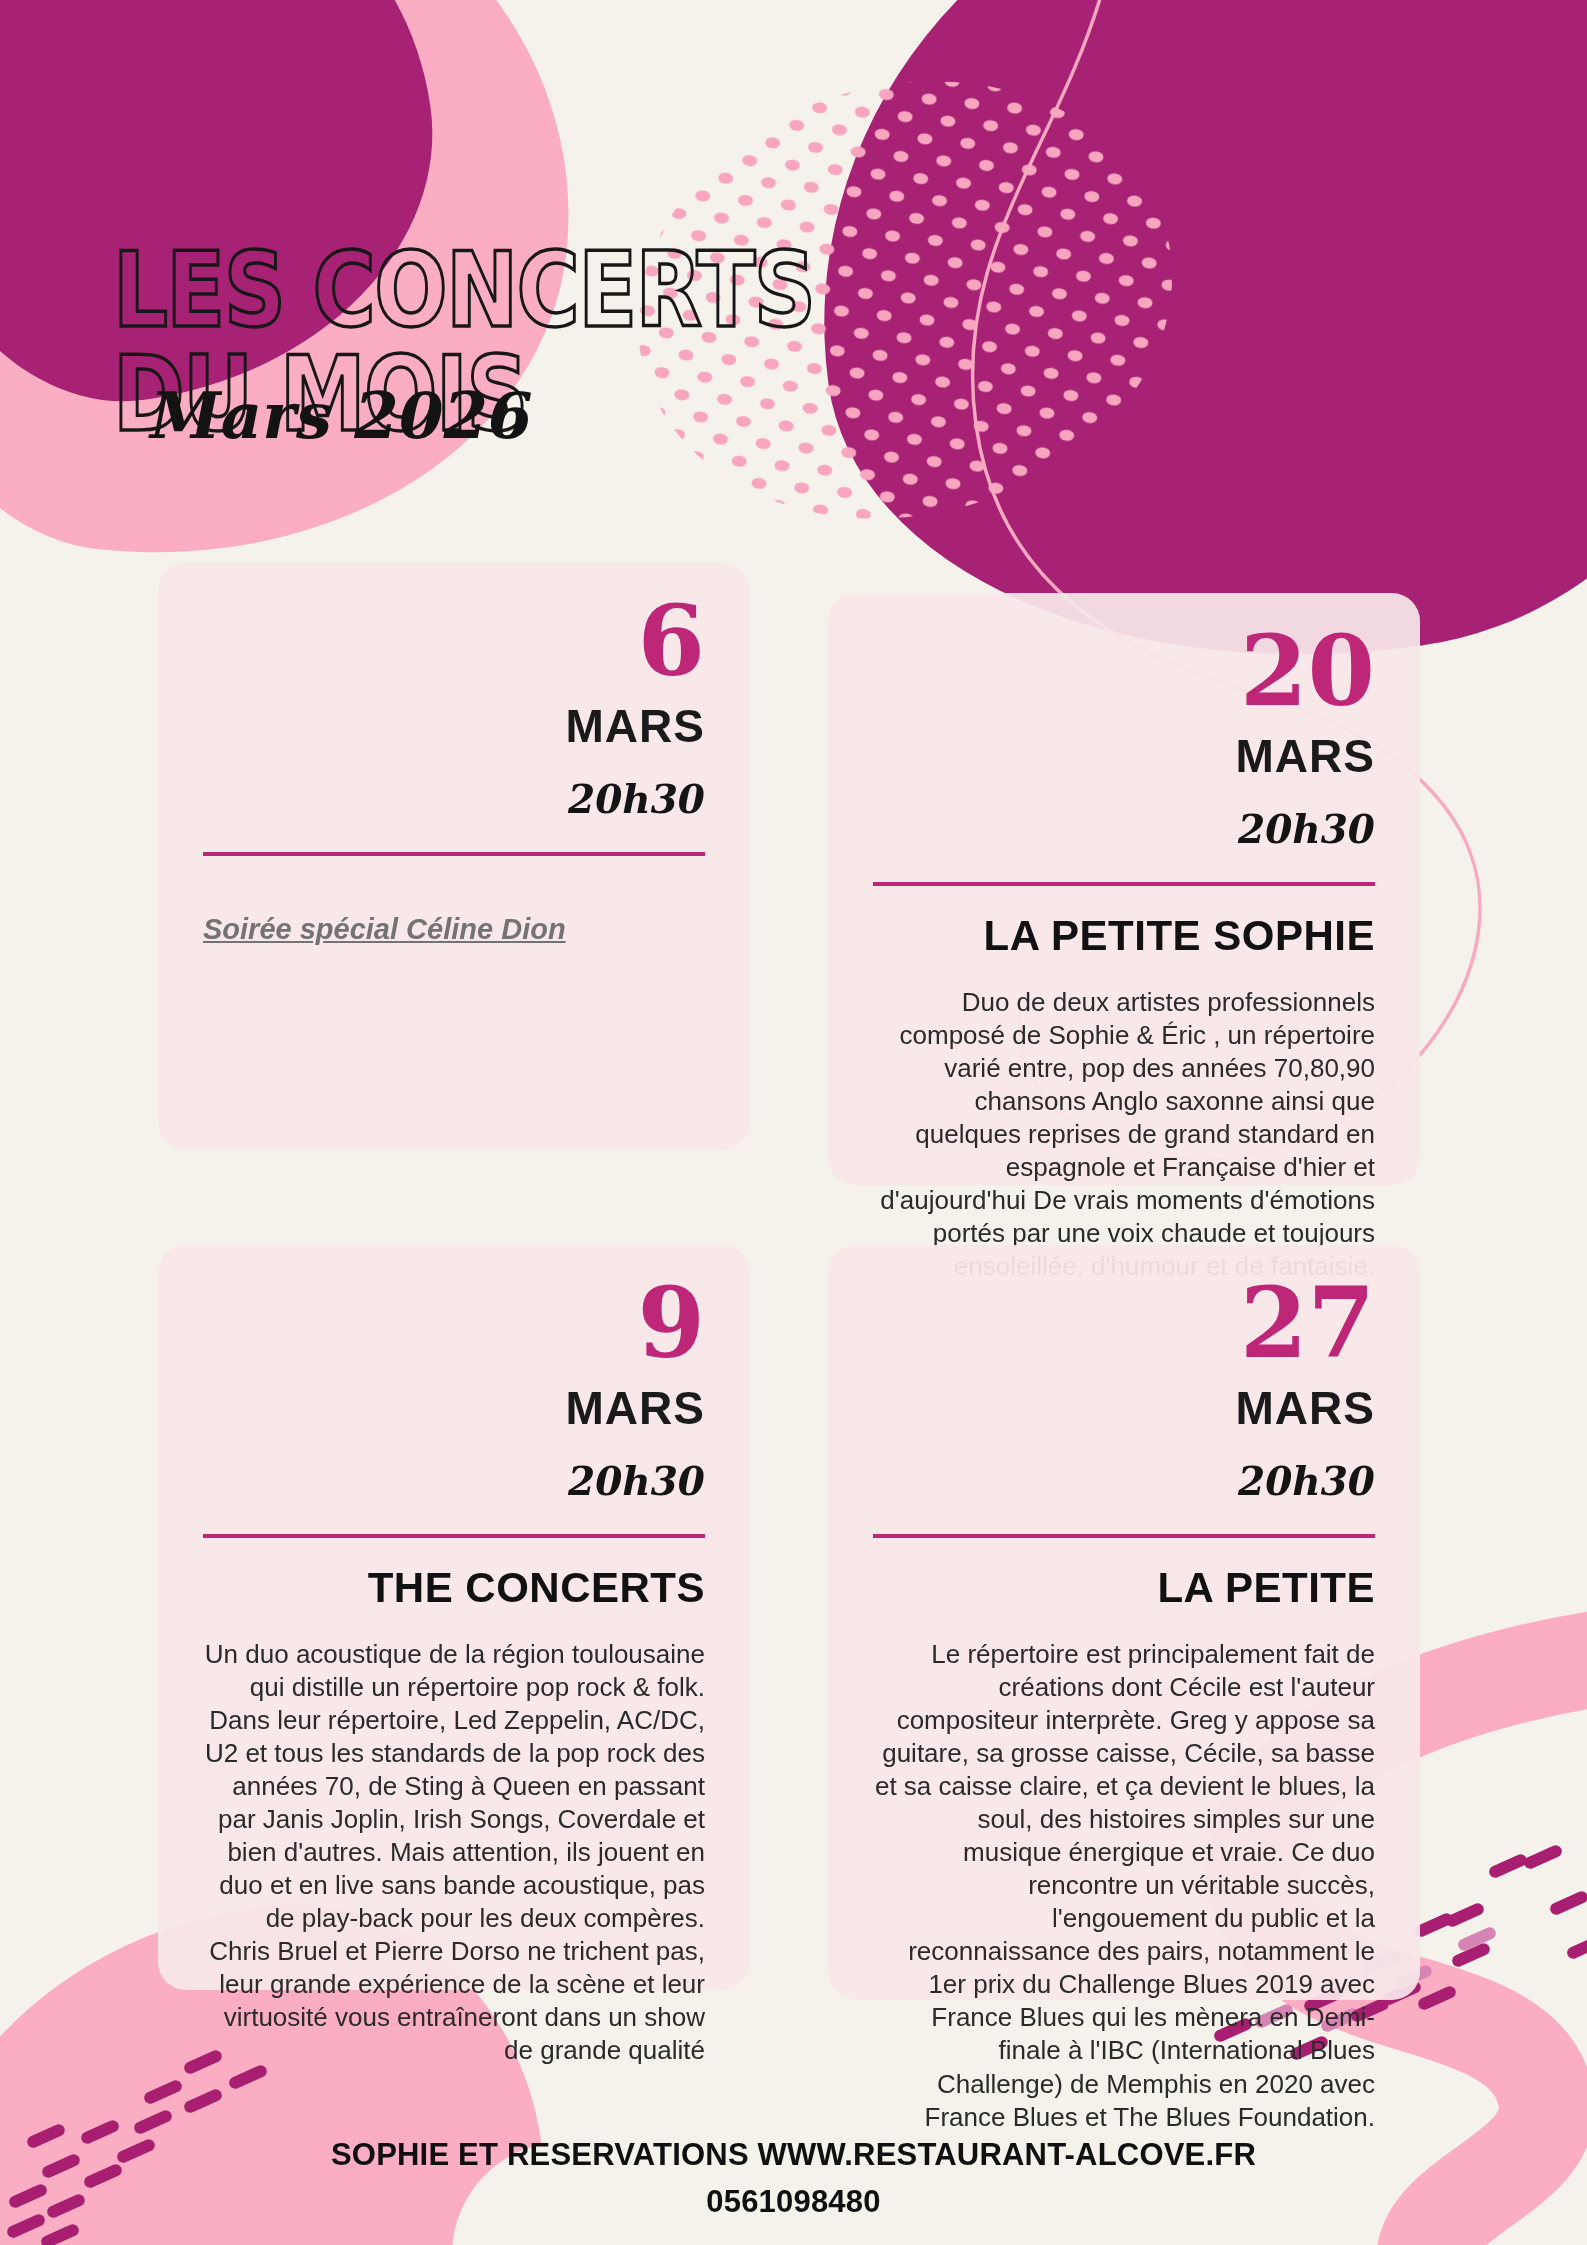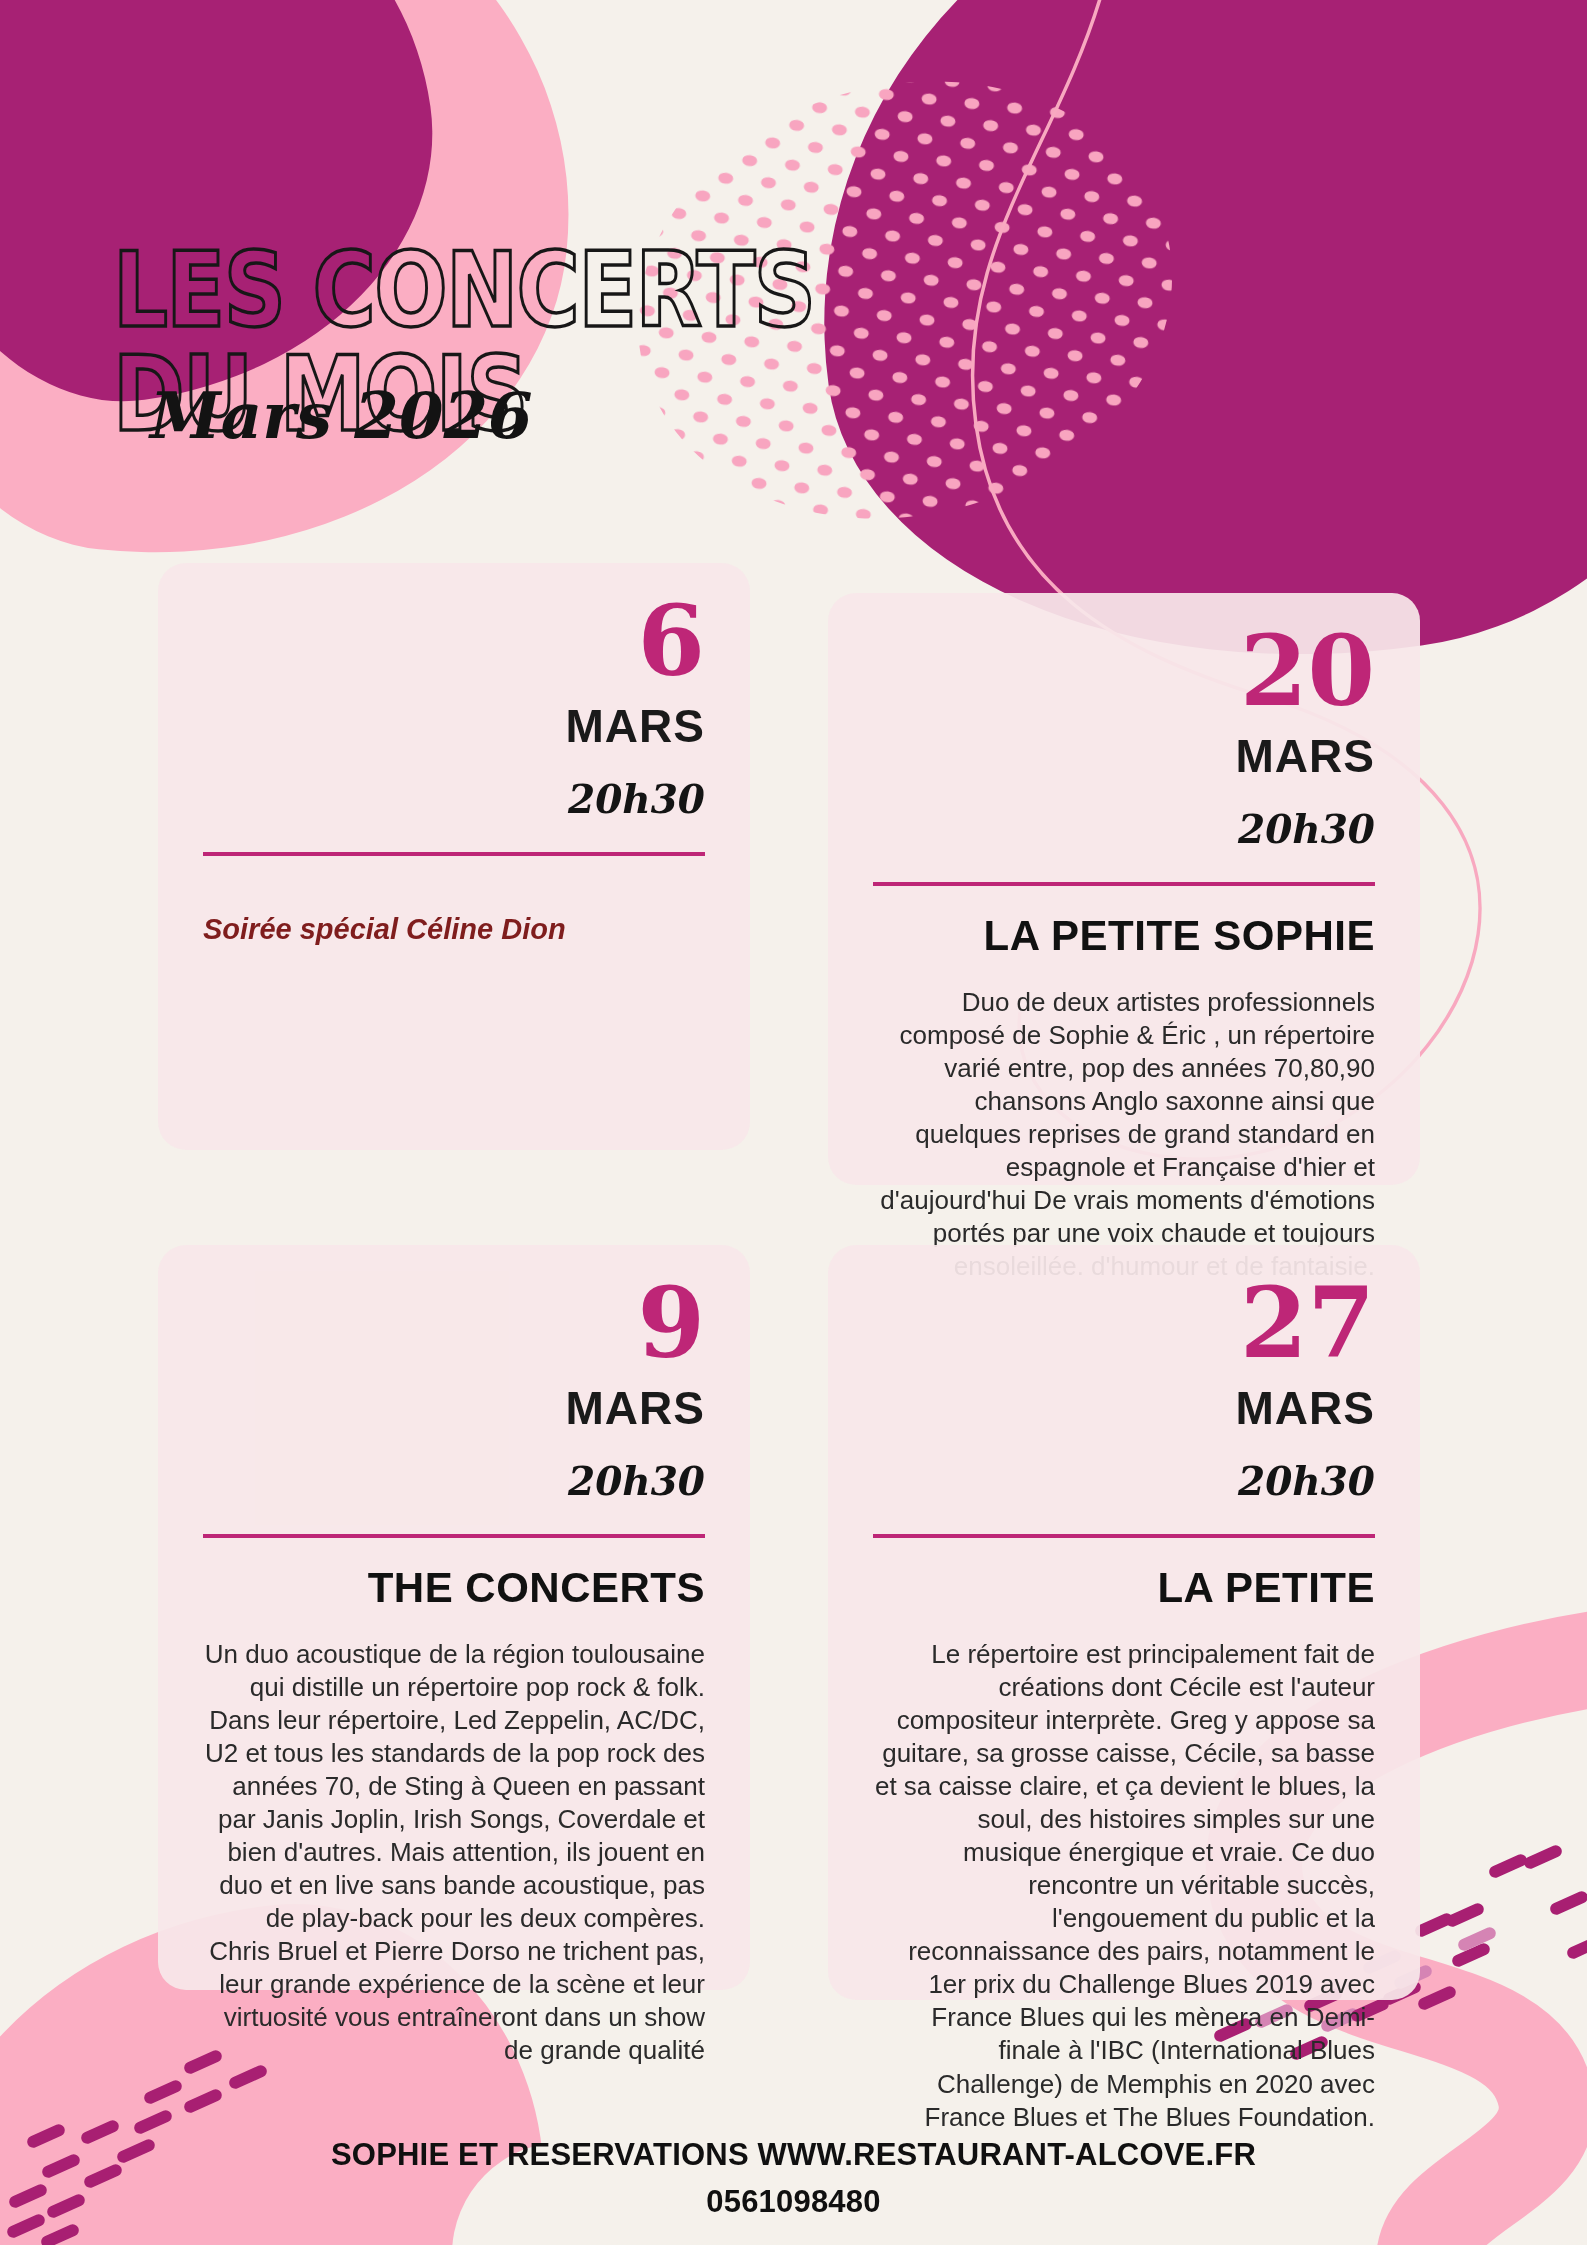--- a/index.html
+++ b/index.html
@@ -48,22 +48,22 @@
   .day{font-family:"DejaVu Serif",serif;font-weight:700;font-size:97px;line-height:1;
     color:#BE2677;}
   .month{font-size:46px;font-weight:700;line-height:1.05;margin-top:12px;color:#1a1a1a;
     letter-spacing:1px;}
   .time{font-family:"DejaVu Serif",serif;font-style:italic;font-weight:700;
     font-size:39px;margin-top:26px;color:#141414;}
   .rule{height:4px;background:#BE2677;margin-top:30px;}
   .artist{margin:26px 0 0 0;font-size:42px;font-weight:700;color:#111;letter-spacing:0.5px;}
   .desc{margin:26px 0 0 0;font-size:26px;line-height:1.27;color:#2a2a2a;}
   .card-link{position:absolute;left:45px;top:350px;display:inline-block;
-    font-weight:700;font-style:italic;font-size:29px;color:#7f1d1d;
-    cursor:pointer;}
+    font-weight:700;font-style:italic;font-size:29px;color:#737373;
+    text-decoration:underline;cursor:pointer;}
   
   .footer{position:absolute;left:0;top:2132px;width:100%;text-align:center;z-index:4;}
   .footer-line{font-weight:700;font-size:31px;color:#101010;letter-spacing:0.2px;line-height:1.5;}
 </style>
 </head>
 <body>
 
 <div class="blob blob-tl-pink"></div>
 <div class="blob blob-tl-magenta"></div>
 <div class="blob blob-tr"></div>

